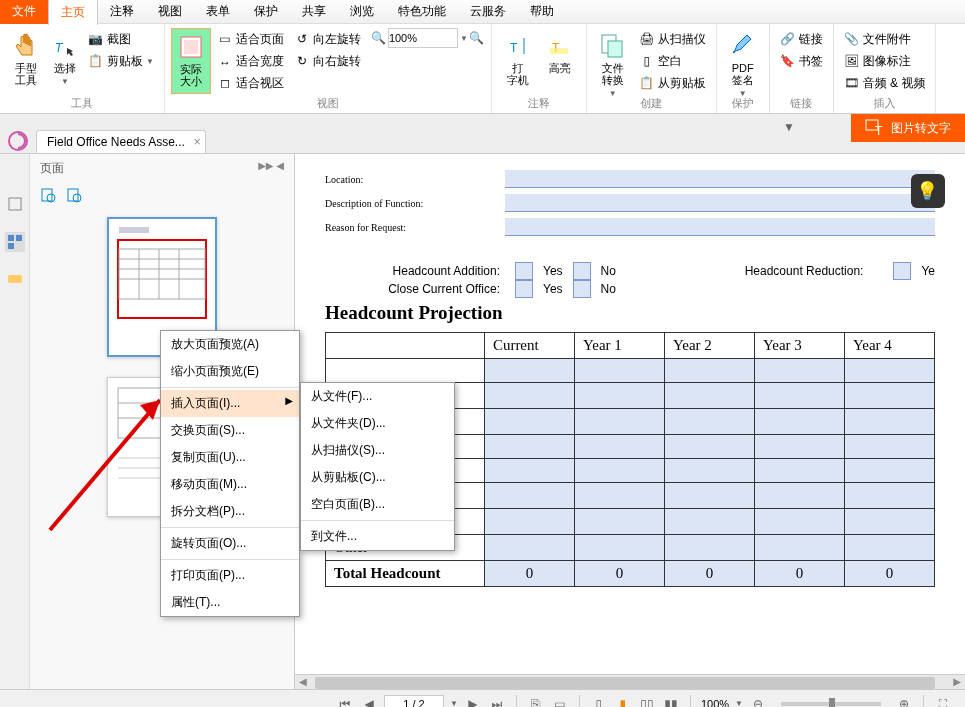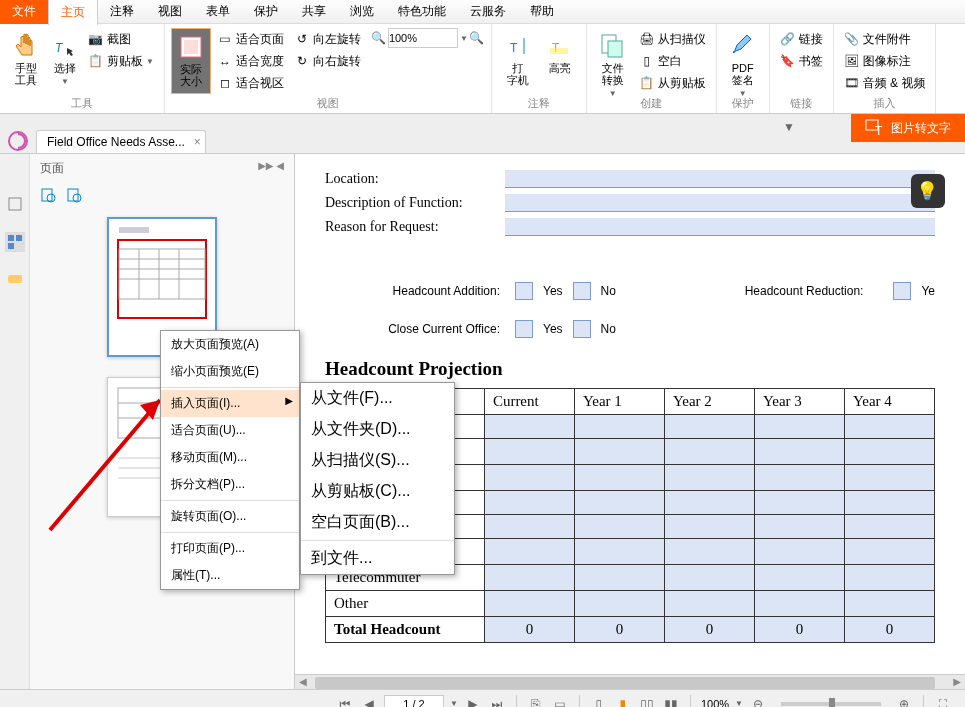--- a/index.html
+++ b/index.html
@@ -38,28 +38,28 @@
 .thumbs{padding:10px 20px;overflow:hidden}
 .thumb{width:110px;height:140px;background:#fff;border:2px solid #5b9bd5;margin:0 auto 20px;position:relative;box-shadow:0 1px 4px rgba(0,0,0,.2)}
 .thumb.t2{border:1px solid #ccc}
 .thumb .redbox{position:absolute;border:2px solid #d00;left:8px;top:20px;right:8px;height:80px}
 .ctxmenu{position:absolute;left:160px;top:330px;width:140px;background:#fff;border:1px solid #999;box-shadow:2px 2px 6px rgba(0,0,0,.3);z-index:50}
 .ctxmenu .mi{padding:5px 10px;font-size:12px;cursor:pointer;position:relative}
 .ctxmenu .mi:hover,.ctxmenu .mi.hover{background:#ffe3cc}
 .ctxmenu .sep{height:1px;background:#ddd;margin:2px 0}
 .ctxmenu .mi .sub{position:absolute;right:6px;top:5px;font-size:10px}
 .submenu{position:absolute;left:300px;top:382px;width:155px;background:#fff;border:1px solid #999;box-shadow:2px 2px 6px rgba(0,0,0,.3);z-index:51}
-.submenu .mi{padding:5px 10px;font-size:16px;cursor:pointer}
+.submenu .mi{padding:5px 10px;font-size:12px;cursor:pointer}
 .redarrow{position:absolute;left:45px;top:355px;width:130px;height:180px;z-index:49;pointer-events:none}
 .docview{flex:1;background:#808080;overflow:auto;position:relative}
 .page{background:#fff;margin:0;padding:10px 30px 20px;min-height:520px;position:relative}
 .fld{display:flex;align-items:center;margin:6px 0}
-.fld label{font-family:Georgia,serif;font-size:14px;min-width:180px}
+.fld label{font-family:Georgia,serif;font-size:10px;min-width:180px}
 .fld .line{flex:1;border-bottom:1px solid #7b9bd1;height:18px;background:#dce5f5}
-.chkrow{display:flex;align-items:center;gap:10px;margin:20px 0;font-family:Georgia,serif;font-size:14px}
+.chkrow{display:flex;align-items:center;gap:10px;margin:0 0;font-family:Georgia,serif;font-size:14px}
 .chkrow .lbl{min-width:175px;text-align:right;margin-right:5px}
 .chk{width:18px;height:18px;border:1px solid #7b9bd1;background:#dce5f5;display:inline-block}
 .sectitle{font-family:Georgia,serif;font-weight:bold;font-size:19px;margin:4px 0 8px}
 table.proj{border-collapse:collapse;width:100%}
 table.proj th,table.proj td{border:1px solid #333;padding:4px 8px;font-family:Georgia,serif;font-size:15px;text-align:left;height:24px}
 table.proj th{background:#fff;font-weight:normal}
 table.proj td.cell{background:#dce5f5;text-align:center;min-width:70px}
 .bulb{position:absolute;right:20px;top:20px;width:34px;height:34px;background:#333;border-radius:6px;display:flex;align-items:center;justify-content:center;color:#ffcc00;font-size:18px}
 .hscroll{height:16px;background:#e8e8e8;border-top:1px solid #ccc;position:relative}
 .hscroll .thumb-bar{position:absolute;left:20px;top:2px;width:620px;height:12px;background:#c8c8c8;border-radius:2px}
@@ -120,21 +120,21 @@
             <span>剪贴板</span>
             <span style="font-size:8px;color:#666">▼</span>
           </div>
       </div>
     </div>
     <div class="grtitle">工具</div>
   </div>
 
   <div class="rgroup">
     <div class="row">
-      <div class="bigbtn" style="background:#737373;border:1px solid #f5b070">
+      <div class="bigbtn" style="background:#86efac;border:1px solid #f5b070">
         <span class="ic">
             <svg width="26" height="26">
               <rect x="3" y="3" width="20" height="20" fill="#fff" stroke="#e67"></rect>
               <rect x="6" y="6" width="14" height="14" fill="#fdd"></rect>
             </svg>
           </span>
         <span style="white-space:pre-line">实际
 大小</span>
       </div>
       <div class="col">
@@ -493,21 +493,22 @@
         <span style="position:absolute;right:4px;top:1px;color:#888;font-size:10px">▶</span>
       </div>
   </div>
 </div>
 
 <div class="ctxmenu">
   <div class="mi">放大页面预览(A)</div>
   <div class="mi">缩小页面预览(E)</div>
   <div class="sep"></div>
   <div class="mi hover"><span>插入页面(I)...</span><span class="sub">▶</span></div>
-  <div class="mi">适合页面(U)...</div>
+  <div class="mi">交换页面(S)...</div>
+  <div class="mi">复制页面(U)...</div>
   <div class="mi">移动页面(M)...</div>
   <div class="mi">拆分文档(P)...</div>
   <div class="sep"></div>
   <div class="mi">旋转页面(O)...</div>
   <div class="sep"></div>
   <div class="mi">打印页面(P)...</div>
   <div class="mi">属性(T)...</div>
 </div>
 
 <div class="submenu">

